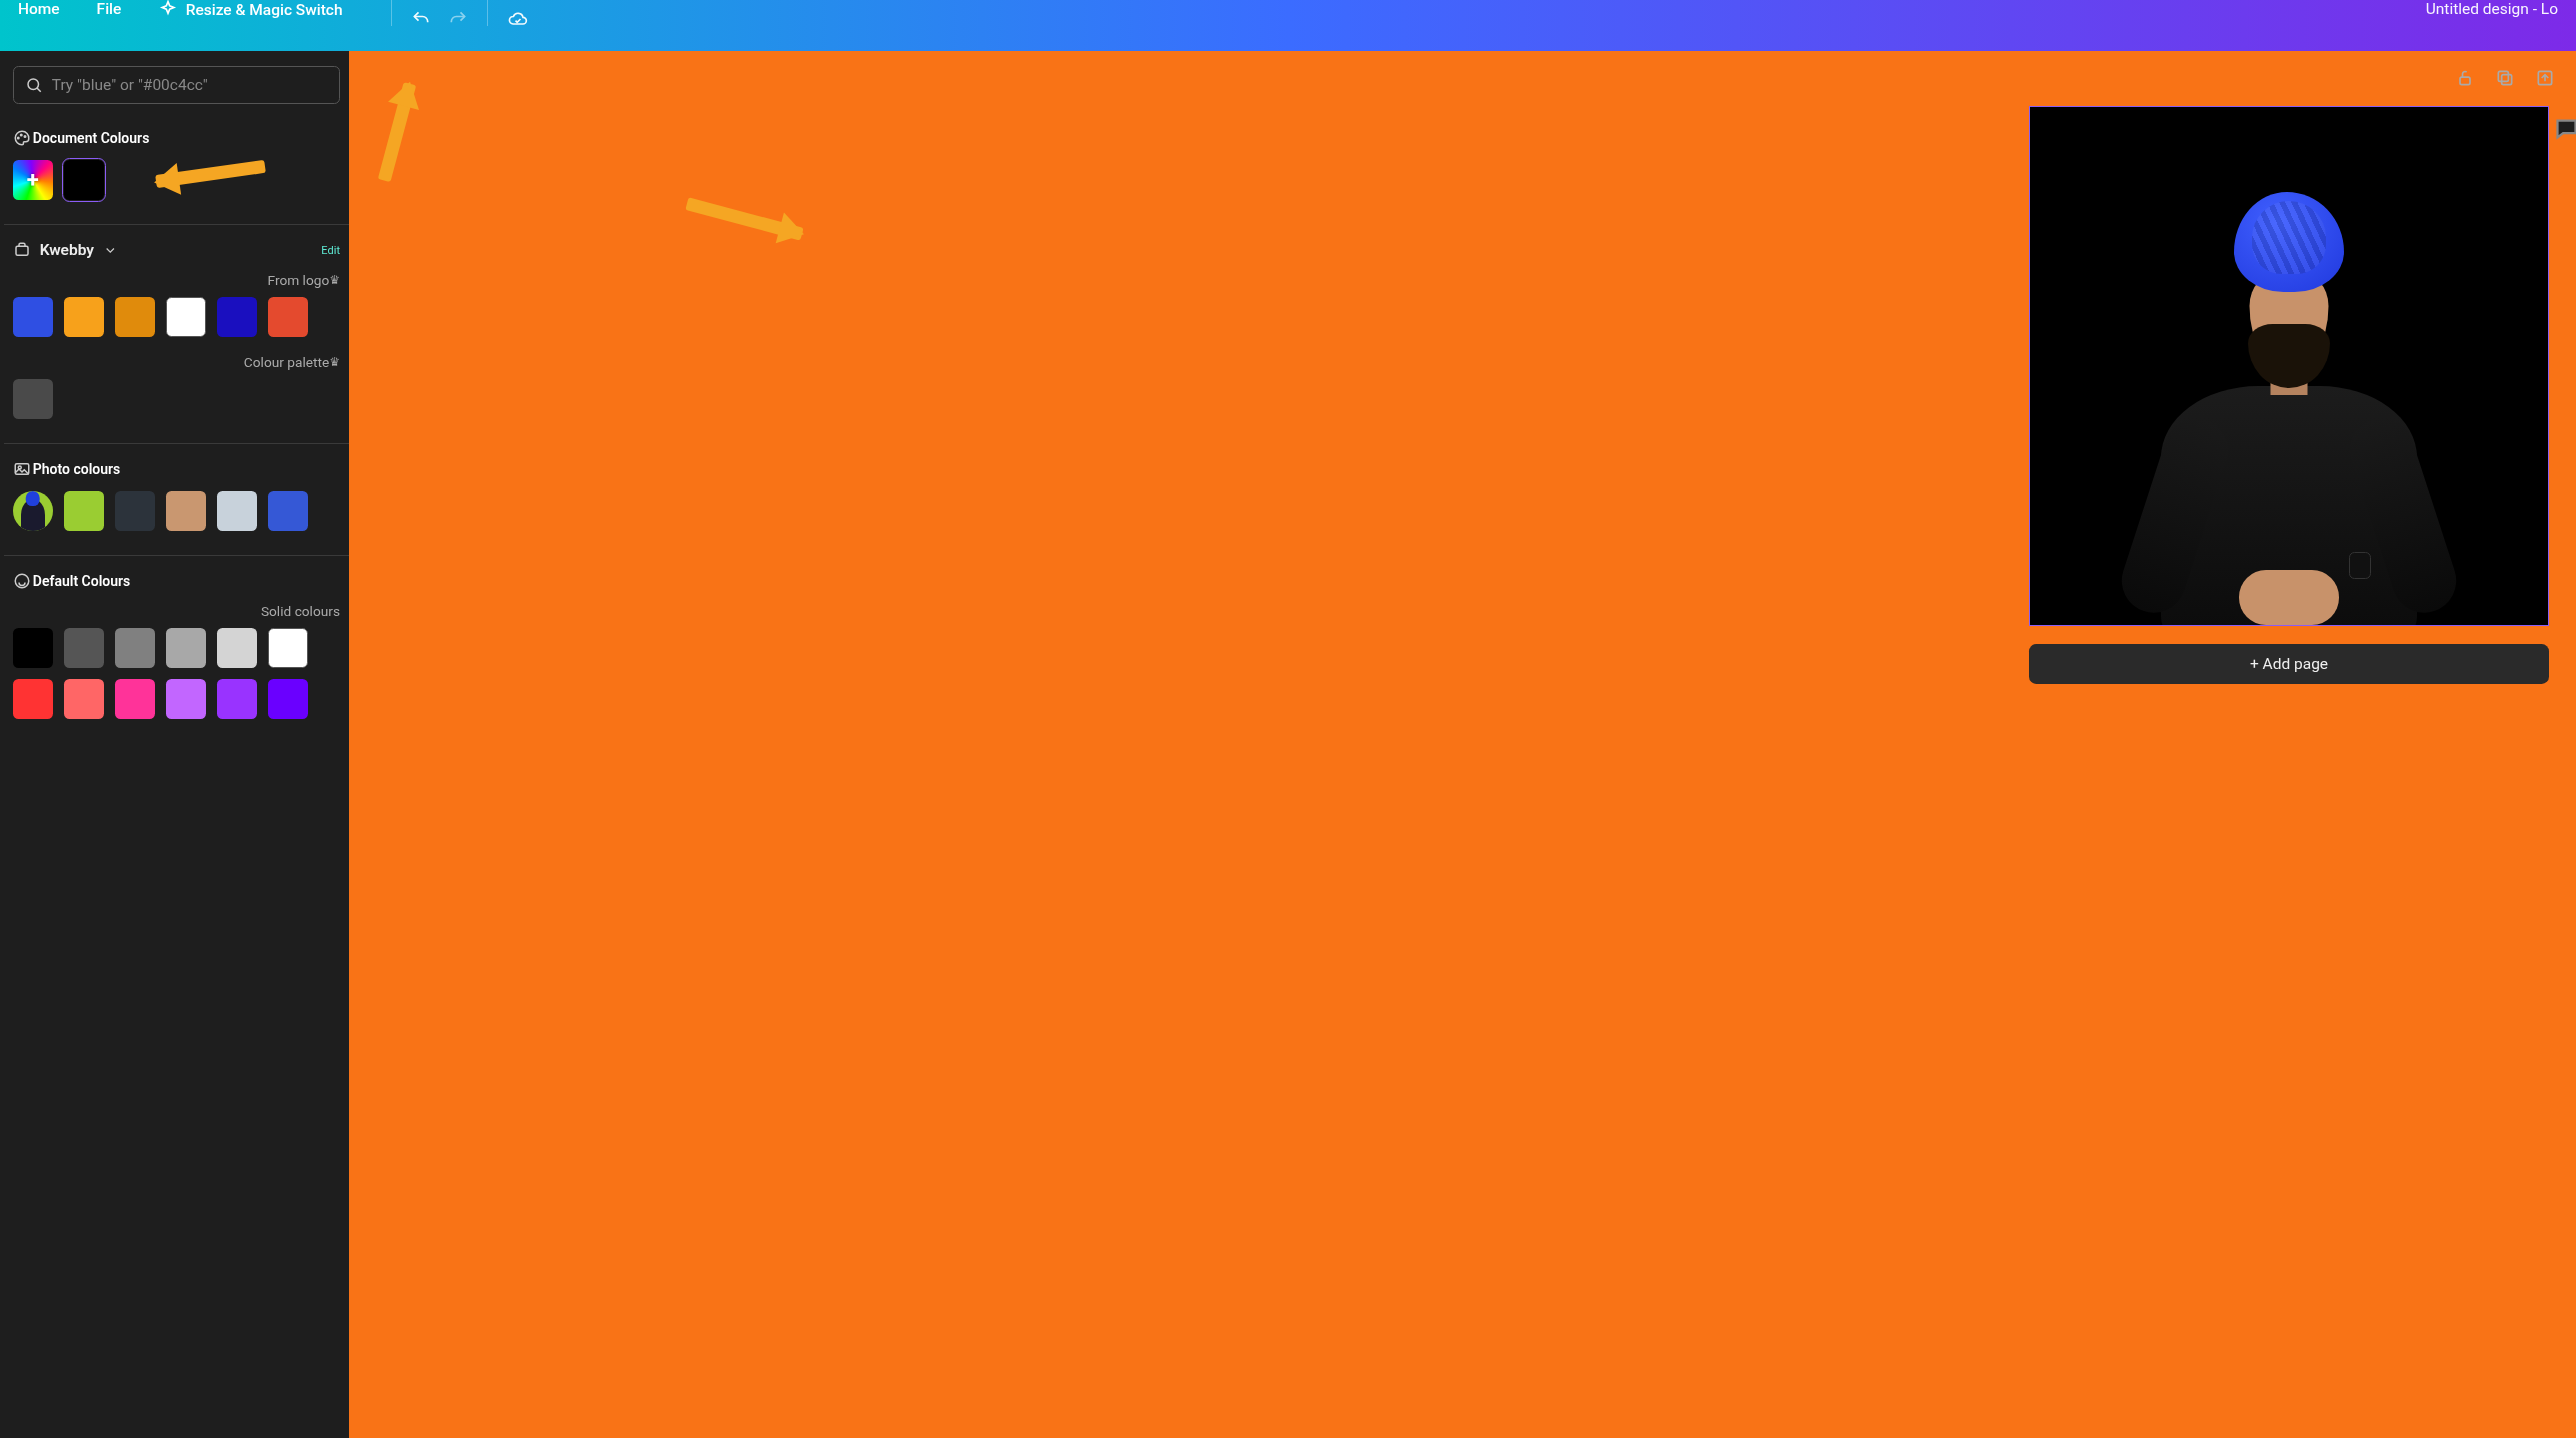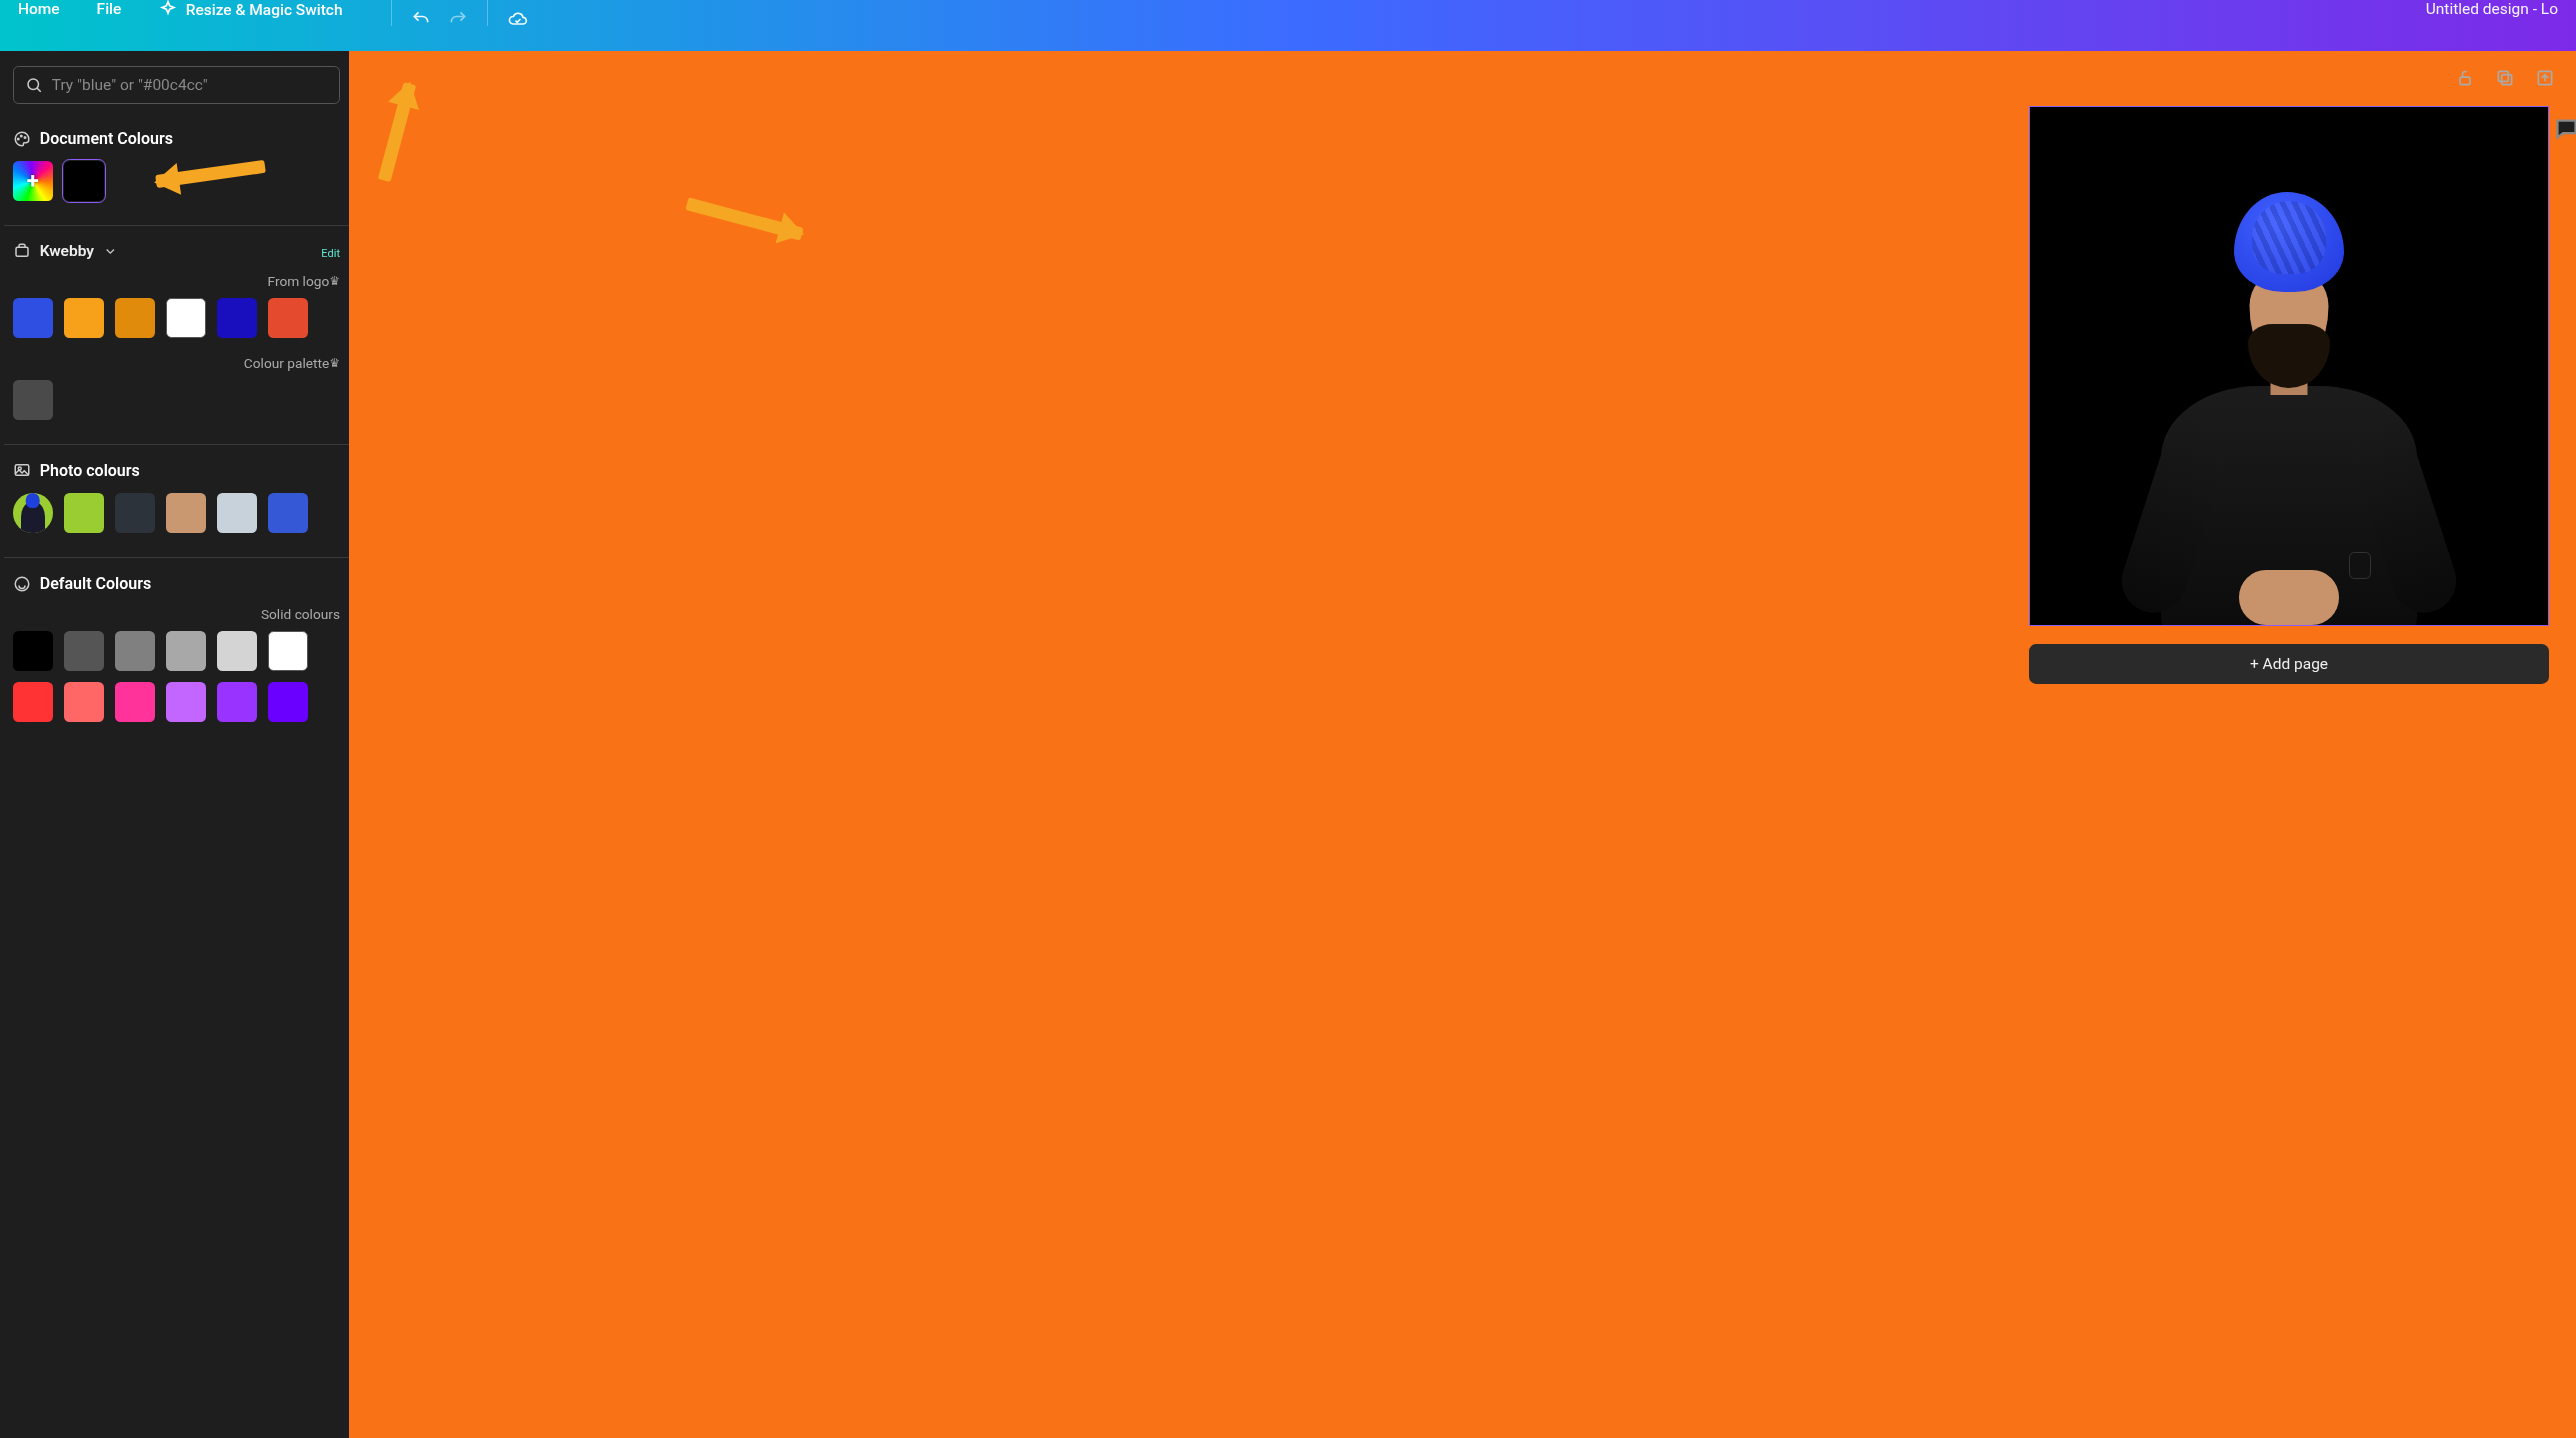--- a/index.html
+++ b/index.html
@@ -62,38 +62,38 @@
   padding: 9px 11px; gap:9px;
   margin-bottom: 25.6px;
 }
 .search-wrap input {
   flex:1; background:transparent; border:none; outline:none;
   color:#ccc; font-size:15.5px;
 }
 .search-wrap input::placeholder { color:#888; }
 
 .section { margin-bottom: 24px; }
-.section-header { display:flex; align-items:center; gap:9px; font-size:16px; font-weight:600; margin-bottom:12.8px; color:#fff; }
+.section-header { display:flex; align-items:center; gap:2px; font-size:14px; font-weight:600; margin-bottom:12.8px; color:#fff; }
 .section-sub { font-size:13.7px; color:#aaa; margin-bottom:9px; display:flex; justify-content:flex-end; align-items:center; }
 
 .swatch-row { display:flex; flex-wrap:wrap; gap:11px; }
 .swatch {
   width:40px; height:40px; border-radius:5.5px;
 }
 .swatch.add {
   background: conic-gradient(from 45deg, #ff0080, #ff8000, #ffff00, #00ff00, #00ffff, #0080ff, #8000ff, #ff0080);
   display:flex; align-items:center; justify-content:center;
 }
 .swatch.add::after { content:"+"; color:#fff; font-size:22px; font-weight:bold; text-shadow:0 0 3.7px rgba(0,0,0,0.5); }
 .swatch.selected { outline: 1.8px solid #8b5cf6; outline-offset: 1.8px; }
 .swatch.avatar { border-radius:50%; overflow:hidden; background:#9acd32; display:flex; align-items:flex-end; justify-content:center; }
 .swatch.avatar .mini-person { width:60%; height:80%; background:#1a1a2e; border-radius:50% 50% 10% 10%; position:relative; }
 .swatch.avatar .mini-person::before { content:""; position:absolute; top:-7.3px; left:50%; transform:translateX(-50%); width:14.6px; height:14.6px; background:#2040dd; border-radius:50% 50% 45% 45%; }
 
-.brand-header { display:flex; align-items:flex-end; justify-content:space-between; }
+.brand-header { display:flex; align-items:center; justify-content:space-between; }
 .brand-header .left { display:flex; align-items:center; gap:9px; font-size:15.5px; font-weight:600; }
 .brand-header .edit { color:#5eead4; font-size:11px; cursor:pointer; }
 
 hr.sep { border:none; border-top:0.9px solid #3a3a3a; margin: 16.4px -9px; }
 
 .crown { font-size:12px; color:#aaa; }
 
 .canvas-area {
   flex:1; position:relative; background:#f97316;
   overflow:hidden;

